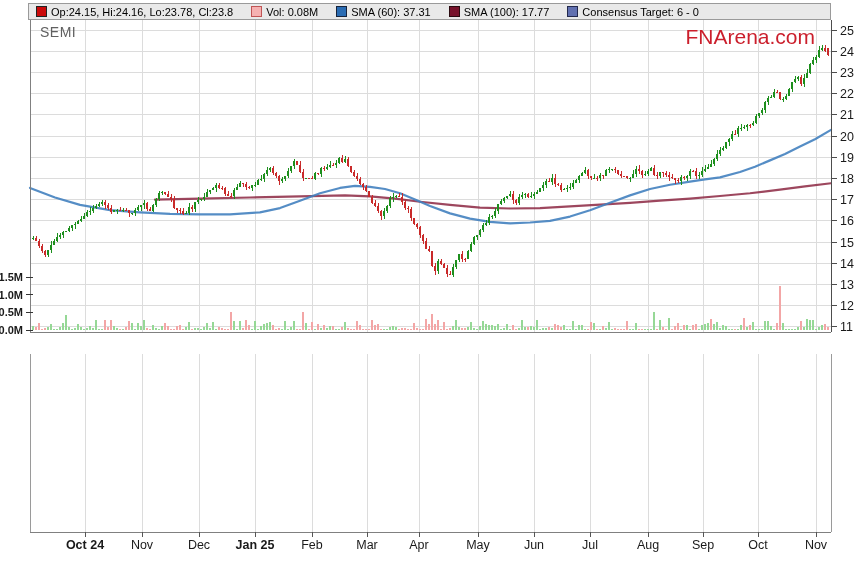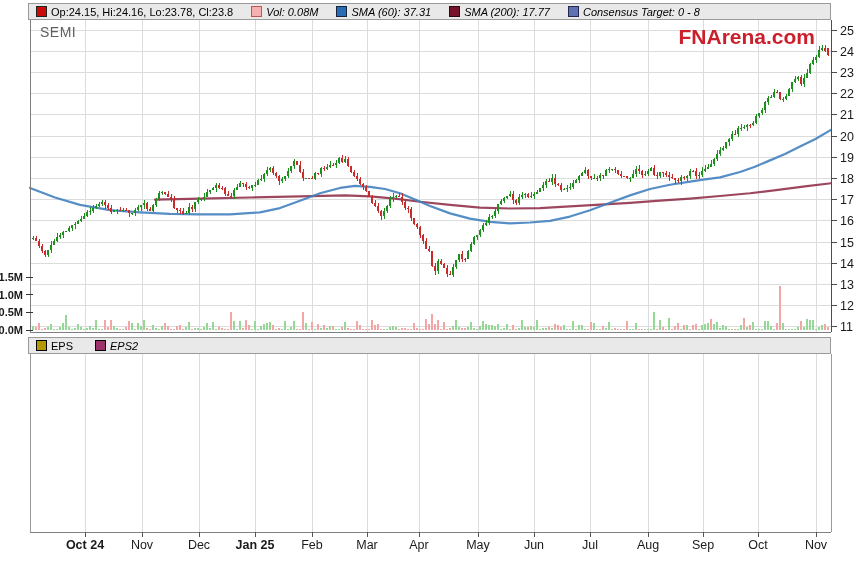--- a/index.html
+++ b/index.html
@@ -6,25 +6,25 @@
   body{font-family:"Liberation Sans",sans-serif;}
   .stage{position:relative;width:859px;height:566px;background:#fff;overflow:hidden;}
   #chart{position:absolute;left:0;top:0;}
   #chart text{font-family:"Liberation Sans",sans-serif;fill:#1a1a1a;}
   .legendbar{position:absolute;left:28px;width:803px;height:17px;background:#e9e9e9;
     border:1px solid #9a9a9a;box-sizing:border-box;display:flex;align-items:center;
     padding-left:7px;font-size:11px;color:#000;}
   .legendbar.top{top:3px;}
   .legendbar.eps{top:337px;}
   .li{display:flex;align-items:center;white-space:nowrap;}
-  .li+.li{margin-left:18px;font-style:italic;}
+  .li+.li{margin-left:18px;}
   .eps .li+.li{margin-left:22px;}
   .sq{width:9px;height:9px;border:1px solid #222;margin-right:4px;flex:none;display:inline-block;}
   .title{position:absolute;left:40px;top:24px;font-size:14px;color:#606060;letter-spacing:.5px;}
-  .brand{position:absolute;right:44px;top:25px;font-size:21px;cursor:pointer;font-weight:bold;}
+  .brand{position:absolute;right:44px;top:25px;font-size:21px;cursor:pointer;}
 </style>
 </head>
 <body>
 
 <div class="stage">
 
   <svg id="chart" width="859" height="566">
       <g stroke="#dcdcdc" shape-rendering="crispEdges">
         <line x1="30" x2="831" y1="30" y2="30"></line>
         <line x1="30" x2="831" y1="51.2" y2="51.2"></line>
@@ -960,36 +960,26 @@
     <span class="li">
       <i class="sq" style="background: rgb(245, 177, 177); border-color: rgb(192, 85, 85);"></i>
       <span>Vol: 0.08M</span>
     </span>
     <span class="li">
       <i class="sq" style="background: rgb(42, 108, 179); border-color: rgb(22, 36, 61);"></i>
       <span>SMA (60): 37.31</span>
     </span>
     <span class="li">
       <i class="sq" style="background: rgb(119, 18, 43); border-color: rgb(42, 10, 16);"></i>
-      <span>SMA (200): 17.77</span>
+      <span>SMA (100): 17.77</span>
     </span>
     <span class="li">
       <i class="sq" style="background: rgb(97, 112, 176); border-color: rgb(35, 41, 77);"></i>
-      <span>Consensus Target: 0 - 8</span>
+      <span>Consensus Target: 6 - 0</span>
     </span>
   </div>
 
   <div class="title">SEMI</div>
 
   <div class="brand" style="color: rgb(203, 31, 44);">FNArena.com</div>
 
-  <div class="legendbar eps">
-    <span class="li">
-      <i class="sq" style="background: rgb(180, 153, 2); border-color: rgb(0, 0, 0);"></i>
-      <span>EPS</span>
-    </span>
-    <span class="li">
-      <i class="sq" style="background: rgb(157, 49, 105); border-color: rgb(0, 0, 0);"></i>
-      <span>EPS2</span>
-    </span>
-  </div>
 
 </div>
 
 </body></html>

